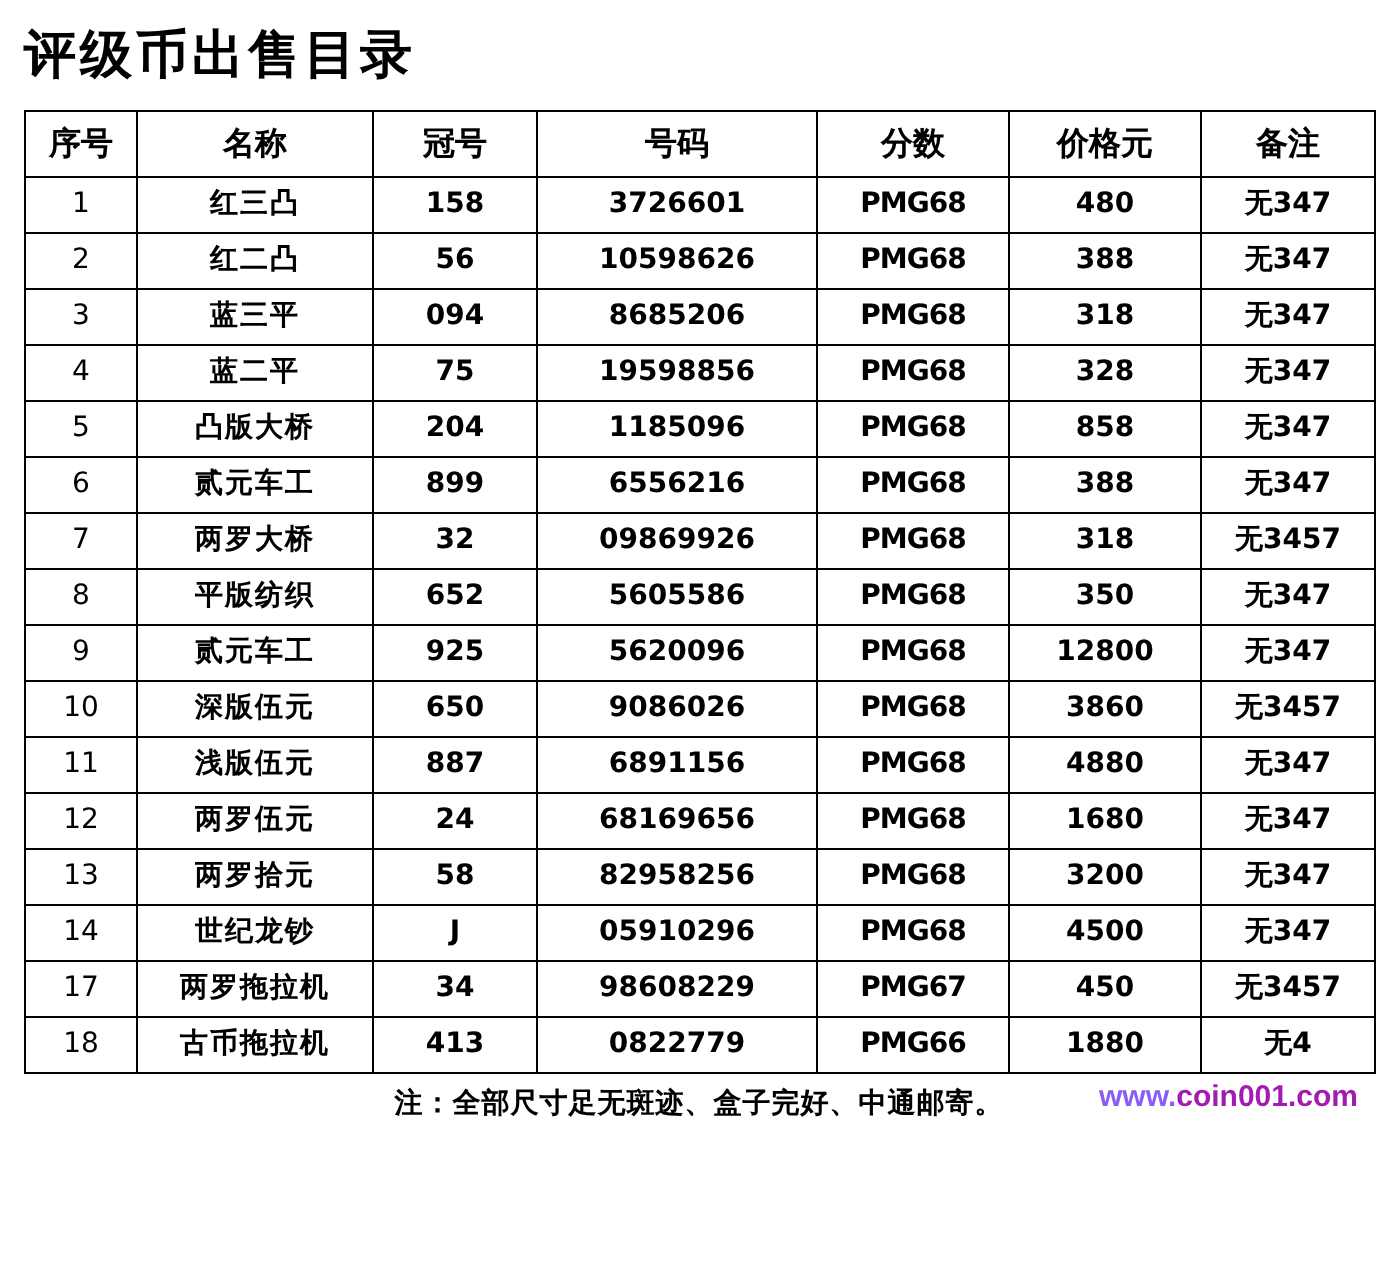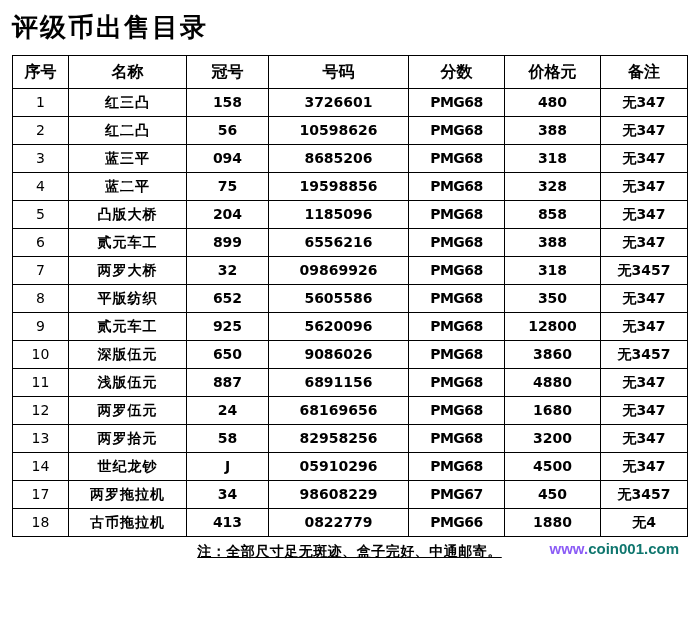--- a/index.html
+++ b/index.html
@@ -73,34 +73,33 @@
 
   .footnote {
     position: relative;
     width: 675px;
     margin: 6px auto 0 auto;
     text-align: center;
     font-size: 14px;
     font-weight: bold;
     font-family: "DejaVu Sans", "Liberation Sans", sans-serif;
     letter-spacing: 0.5px;
-    text-decoration: underline;
   }
   .watermark {
     position: absolute;
     right: 8px;
     bottom: 4px;
     font-size: 15px;
     font-weight: bold;
     font-family: "Liberation Sans", sans-serif;
     letter-spacing: 0px;
     white-space: nowrap;
   }
   .wm-red { color: #8b5cf6; }
-  .wm-gray { color: #0f766e; }
+  .wm-gray { color: #a21caf; }
 </style>
 </head>
 <body>
 
 <div class="page">
 
   <div class="doc-title">评级币出售目录</div>
 
   <table class="catalog">
     <colgroup>

